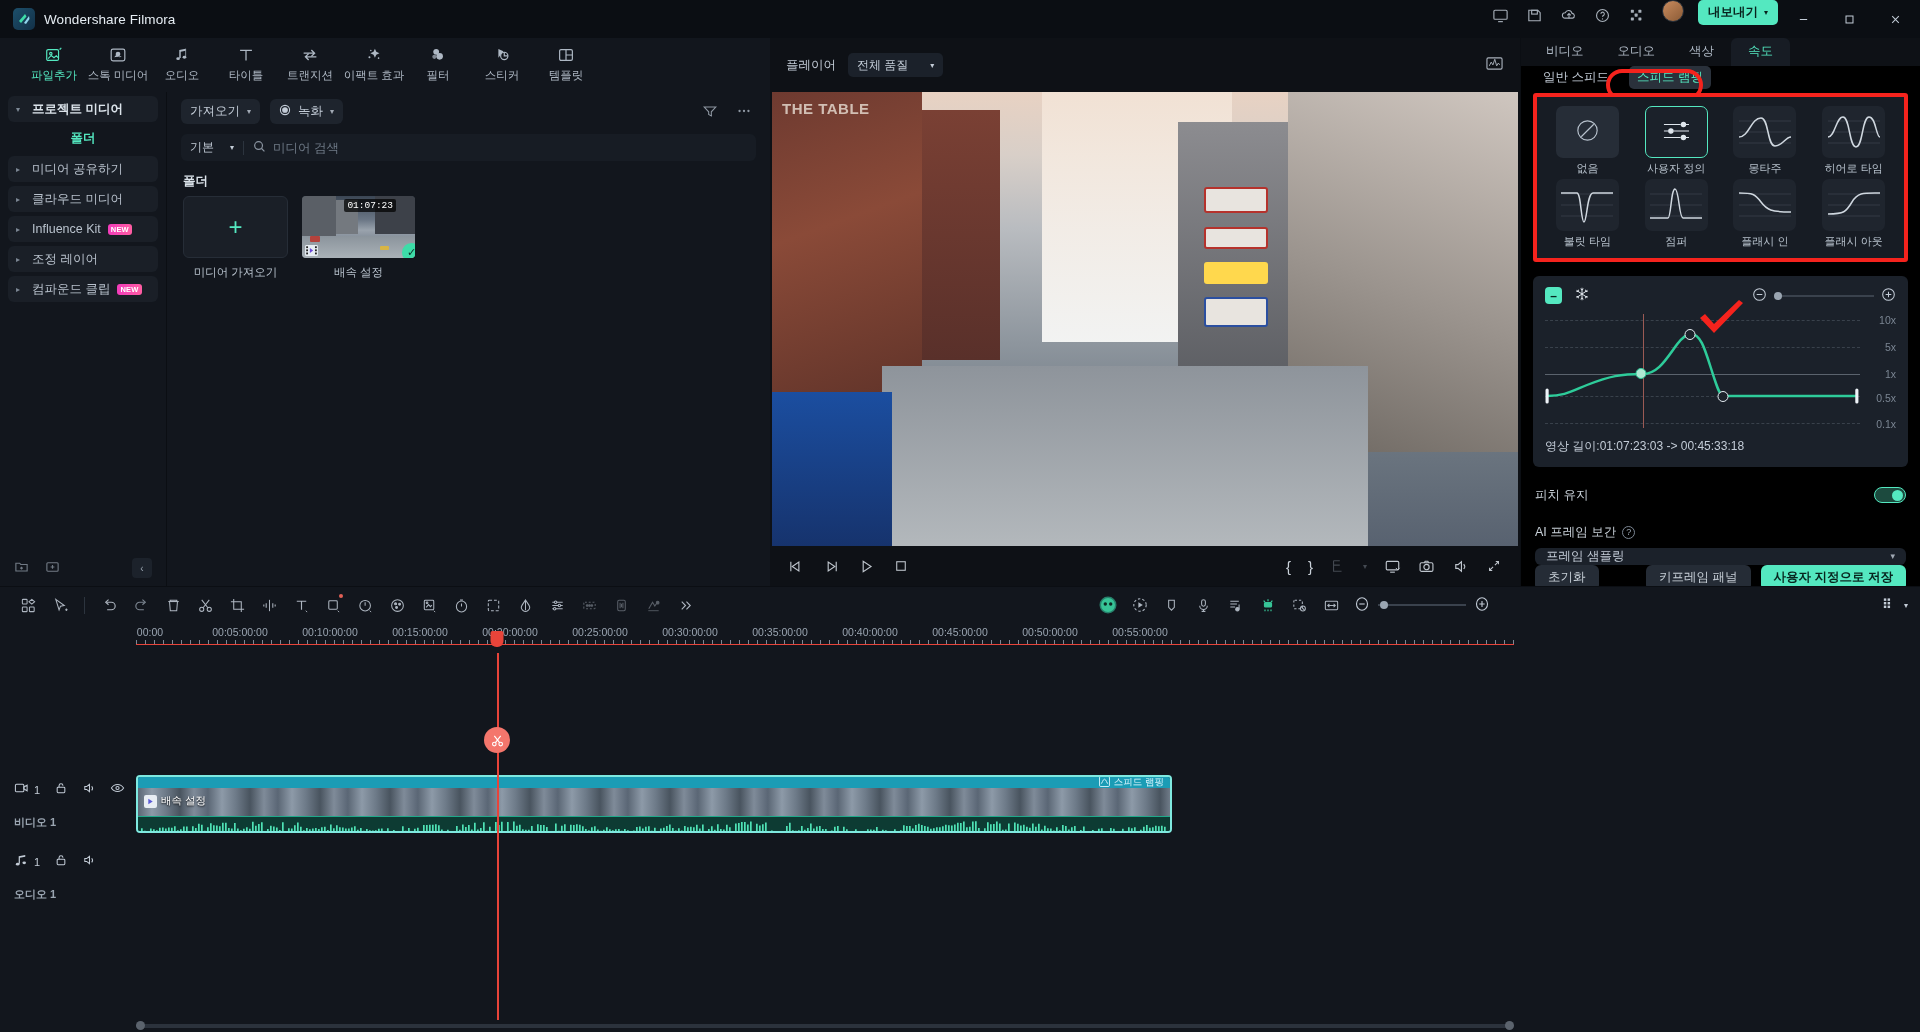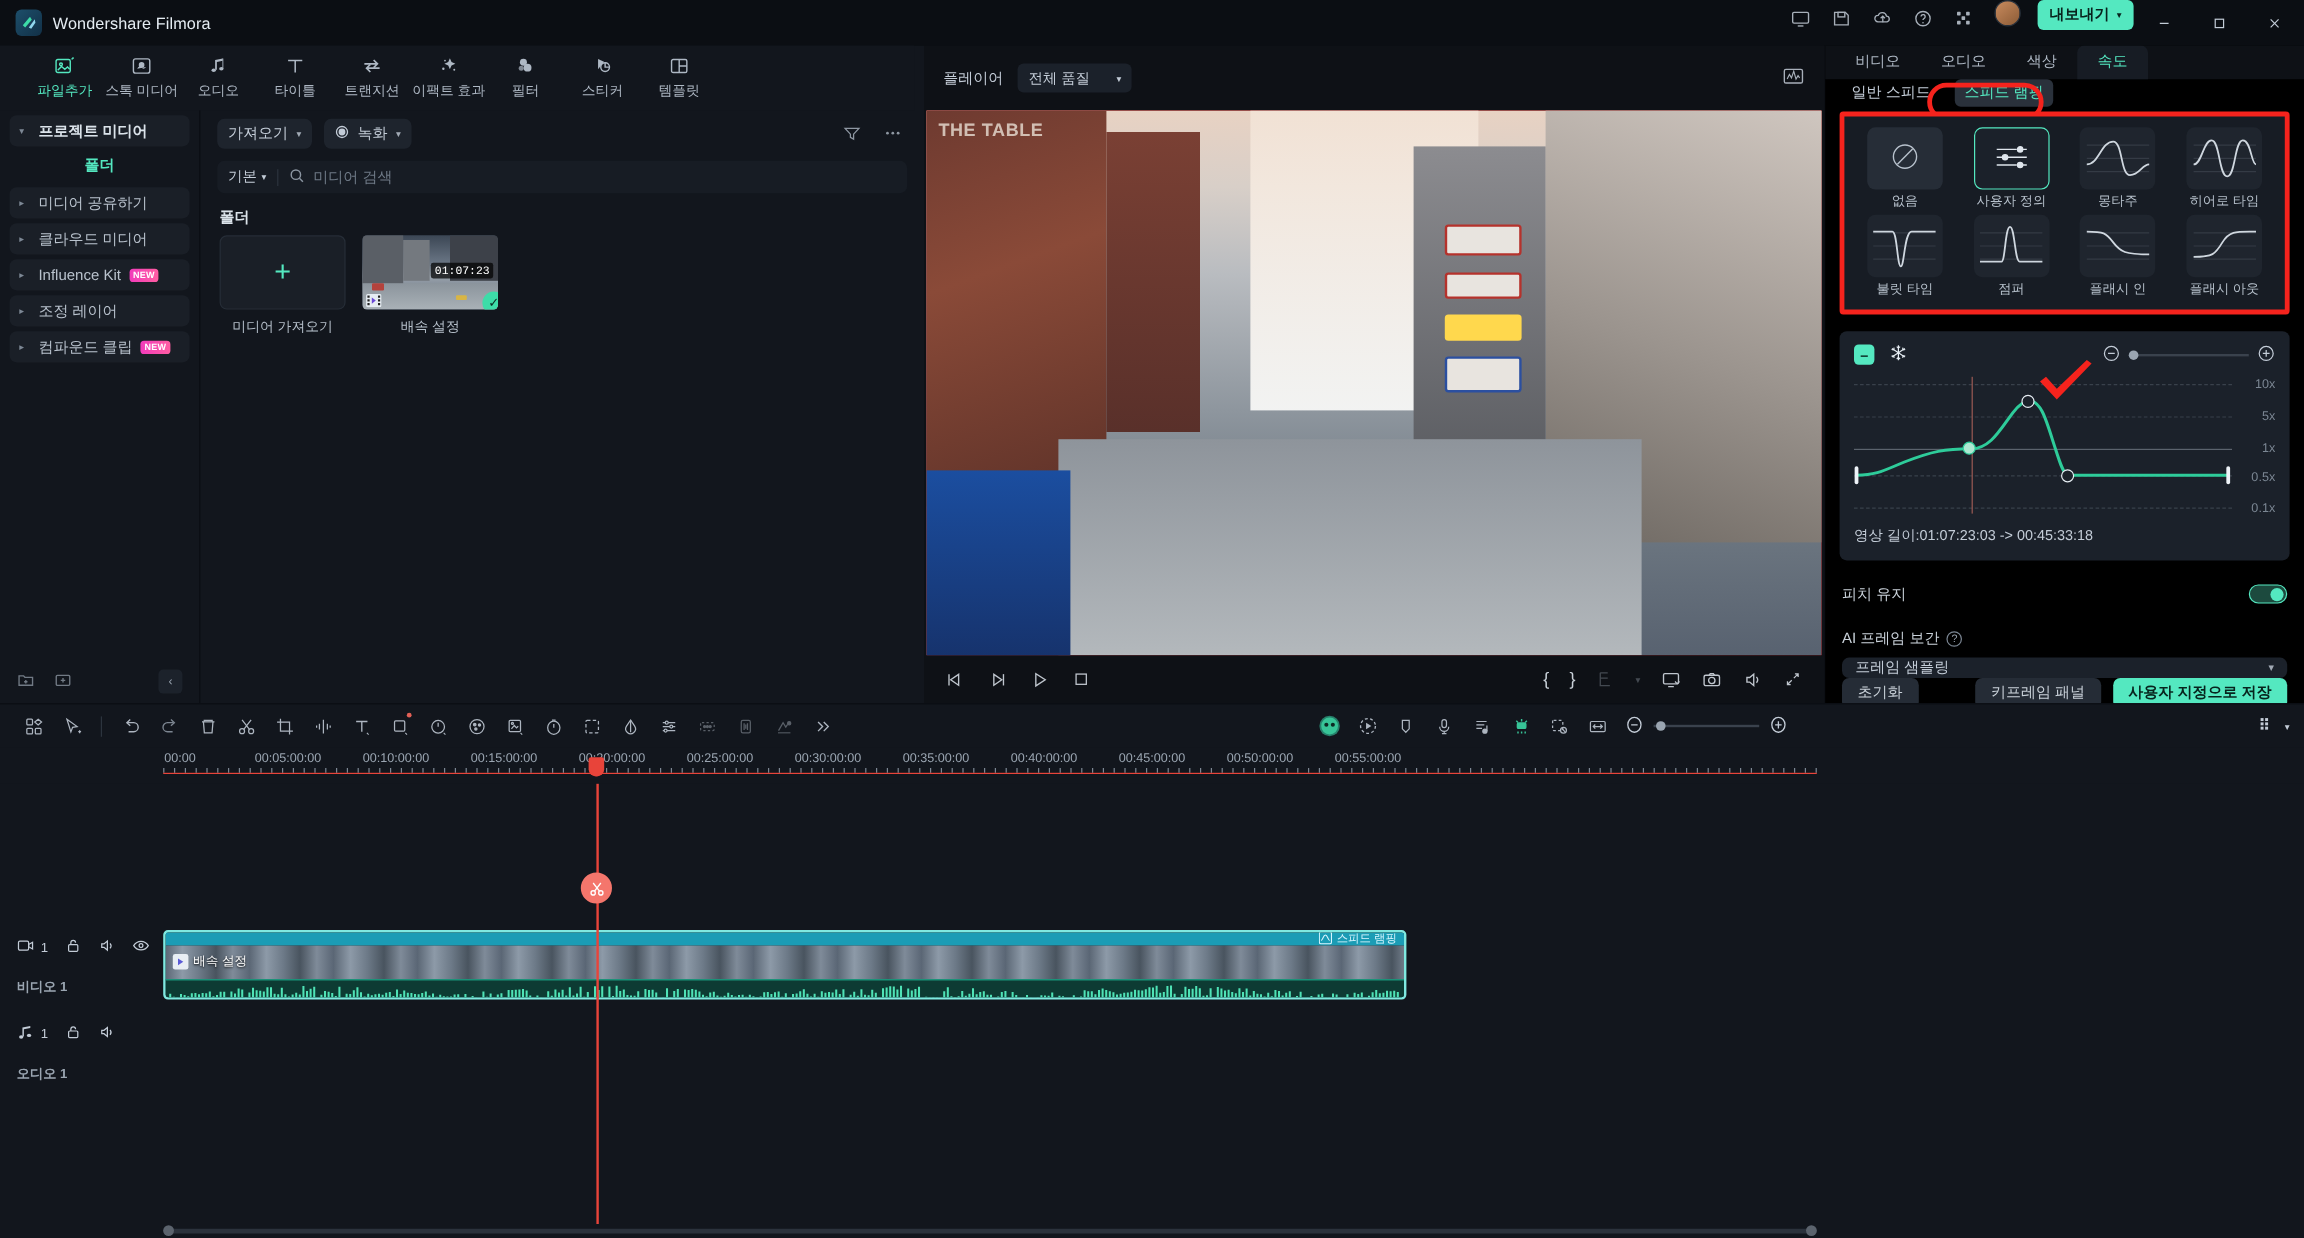--- a/index.html
+++ b/index.html
@@ -79,59 +79,59 @@
   .mediapanel{ width:604px; flex:0 0 604px; background:#12161d; padding-top:54px; display:flex;flex-direction:column; border-left:1px solid #0b0e13;}
   .mp-toolbar{ height:38px; display:flex;align-items:center; gap:10px; padding:0 14px;}
   .pill{
     height:25px;border-radius:6px;background:#1e242d; display:flex;align-items:center;gap:7px;
     padding:0 9px; font-size:12.5px; color:#c3ccd7;text-align:right;
   }
   .pill .chev{font-size:8px;opacity:.8;}
   .mp-toolbar .spacer{margin-left:auto;}
   .mp-toolbar .tb-ico{width:24px;height:24px;display:flex;align-items:center;justify-content:center;opacity:.8;}
   .searchrow{ margin:4px 14px 0; height:27px; background:#171c24; border-radius:6px; display:flex;align-items:center; gap:0; padding:0 9px;}
-  .searchrow .sel{ font-size:12px;color:#c3ccd7; display:flex;align-items:center;gap:4px;}
+  .searchrow .sel{ font-size:12px;color:#c3ccd7; display:flex;align-items:center;gap:16px;}
   .searchrow .divider{ width:1px;height:14px;background:#2c343e; margin:0 9px;}
   .searchrow input{
     background:transparent;border:0;outline:none;color:#c9d1d9;font-size:12.5px;
     font-family:inherit; flex:1; margin-left:7px;
   }
   .searchrow input::placeholder{color:#6f7a87;}
   .folderlabel{ margin:12px 0 6px 16px; font-size:12.5px; color:#dbe3ea; font-weight:bold;}
   .mediagrid{ display:flex; gap:14px; padding-left:16px; }
   .mcell{ width:105px; }
   .mbox{
     width:105px;height:62px;border-radius:6px;background:#1a1f27;border:1px solid #262d37;
     display:flex;align-items:center;justify-content:center; color:#54e8c0; font-size:24px; font-weight:300;
   }
   .mcaption{ font-size:11.5px;color:#b6c0cb; text-align:center; margin-top:7px;}
   .thumb{
     width:113px;height:62px;border-radius:4px; position:relative; overflow:hidden;
     background:linear-gradient(#3b4654 0%,#6a7685 38%,#9aa3ad 55%,#4e5a68 100%);
   }
   .thumb .dur{
-    position:absolute;right:4px;top:3px;background:rgba(0,0,0,.72);color:#fff;font-size:9.5px;
-    padding:1px 3px;border-radius:2px; font-family:"Liberation Mono",monospace;margin-top:20px;
+    position:absolute;right:19px;top:3px;background:rgba(0,0,0,.72);color:#fff;font-size:9.5px;
+    padding:1px 3px;border-radius:2px; font-family:"Liberation Mono",monospace;
   }
   .thumb .filmico{position:absolute;left:3px;bottom:3px;width:13px;height:11px;}
   .thumb .check{
     position:absolute;right:-6px;bottom:-4px;width:19px;height:19px;border-radius:50%;
     background:#3ddca8;display:flex;align-items:center;justify-content:center;color:#0b2e24;font-size:11px;font-weight:bold;
   }
   .mcell.wide{width:113px;}
 
   
   .player{ flex:1 1 auto; min-width:0; background:#0e1116; display:flex;flex-direction:column;}
   .pl-head{ height:54px; display:flex;align-items:center; padding:0 16px; gap:12px;}
   .pl-head .lbl{font-size:12.5px;color:#c3ccd7;}
   .pl-head .qpill{ height:24px;border-radius:5px;background:#1b212a;display:flex;align-items:center;gap:22px;padding:0 9px;font-size:12px;color:#c3ccd7;}
   .pl-head .right{margin-left:auto;opacity:.85;}
   .video{
     flex:1 1 auto; position:relative; overflow:hidden; margin:0 2px;
-    background:#b91c1c;
+    background:#fdba74;
   }
   .vframe{
     position:absolute; left:0; right:0; top:0; bottom:0;
     margin:0 auto; width:746px;
     background:
       linear-gradient(180deg,#e8d2c3 0%,#d8cfc8 14%,#b9bcc0 30%,#8e969e 55%,#6e7882 75%,#586270 100%);
   }
   .sky{position:absolute;left:270px;top:0;width:190px;height:250px;background:linear-gradient(180deg,#f2e3d6,#fdfdfb);opacity:.9;}
   .bldgL{position:absolute;left:0;top:0;width:150px;height:330px;background:linear-gradient(160deg,#6e3a30,#8a4a38 40%,#5c3128);}
   .bldgL2{position:absolute;left:150px;top:18px;width:78px;height:250px;background:linear-gradient(180deg,#7a4034,#59302a);}

